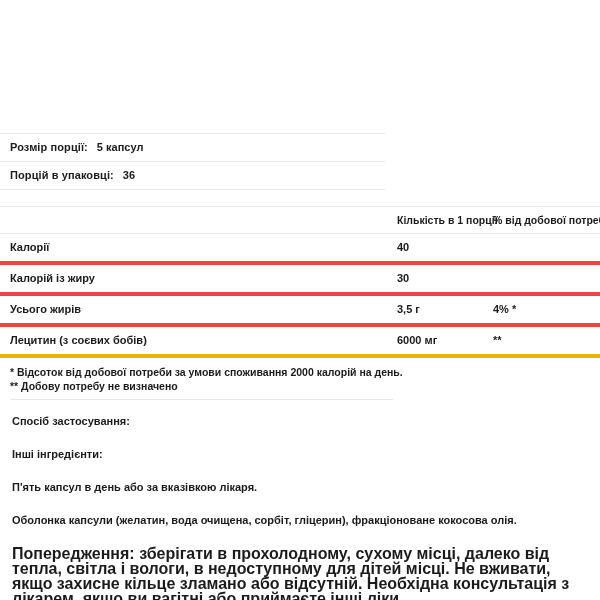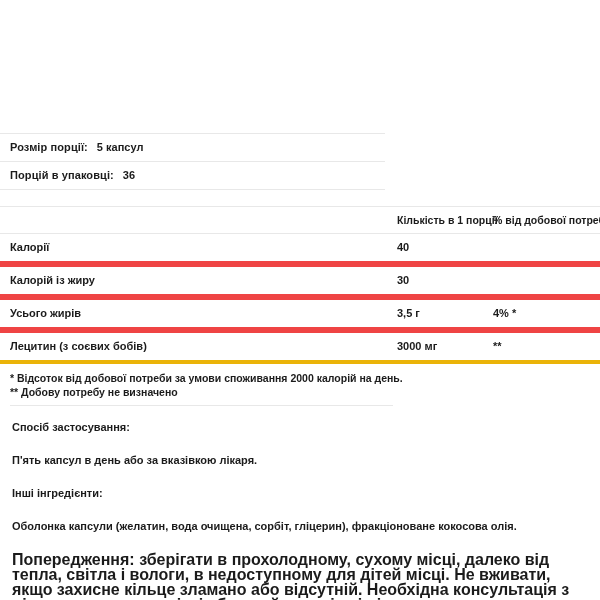--- a/index.html
+++ b/index.html
@@ -72,21 +72,21 @@
     font-weight: bold;
     text-align: left;
     padding: 6px 0 6px 0;
     line-height: 14px;
     white-space: nowrap;
     vertical-align: bottom;
   }
   .nutri-table tr.hdr th.col-name { padding-left: 10px; }
 
   .nutri-table tr.data td {
-    border-top: 6px solid #ef4444;
+    border-top: 4px solid #ef4444;
     font-size: 11px;
     font-weight: bold;
     line-height: 15px;
     padding: 6px 0 6px 0;
     white-space: nowrap;
   }
   .nutri-table tr.data td.col-name { padding-left: 10px; }
 
   .nutri-table tr.data.first td { border-top: 1px solid #e8e8e8; }
 
@@ -169,34 +169,34 @@
           <td class="col-amt">30</td>
           <td class="col-dv"></td>
         </tr>
         <tr class="data">
           <td class="col-name">Усього жирів</td>
           <td class="col-amt">3,5 г</td>
           <td class="col-dv">4% *</td>
         </tr>
         <tr class="data">
           <td class="col-name">Лецитин (з соєвих бобів)</td>
-          <td class="col-amt">3000 мг</td>
+          <td class="col-amt">6000 мг</td>
           <td class="col-dv">**</td>
         </tr>
       </tbody>
     </table>
 
     <div class="footnotes">
       <div class="footnote">* Відсоток від добової потреби за умови споживання 2000 калорій на день.</div>
       <div class="footnote">** Добову потребу не визначено</div>
       <div class="footnotes-rule"></div>
     </div>
 
     <div class="sections">
       <div class="sec-line">Спосіб застосування:</div>
+      <div class="sec-line">Інші інгредієнти:</div>
       <div class="sec-line">П'ять капсул в день або за вказівкою лікаря.</div>
-      <div class="sec-line">Інші інгредієнти:</div>
       <div class="sec-line tight">Оболонка капсули (желатин, вода очищена, сорбіт, гліцерин), фракціоноване кокосова олія.</div>
       <p class="sec-para">Попередження: зберігати в прохолодному, сухому місці, далеко від тепла, світла і вологи, в недоступному для дітей місці. Не вживати, якщо захисне кільце зламано або відсутній. Необхідна консультація з лікарем, якщо ви вагітні або приймаєте інші ліки.</p>
     </div>
 
   </div>
 </div>
 
 </body></html>

